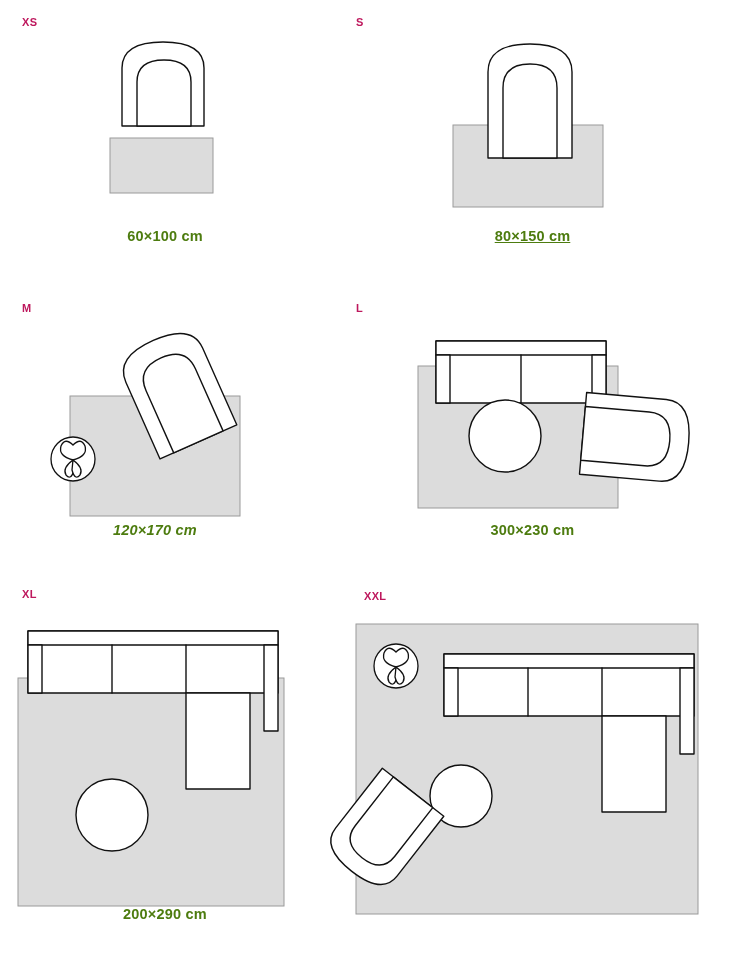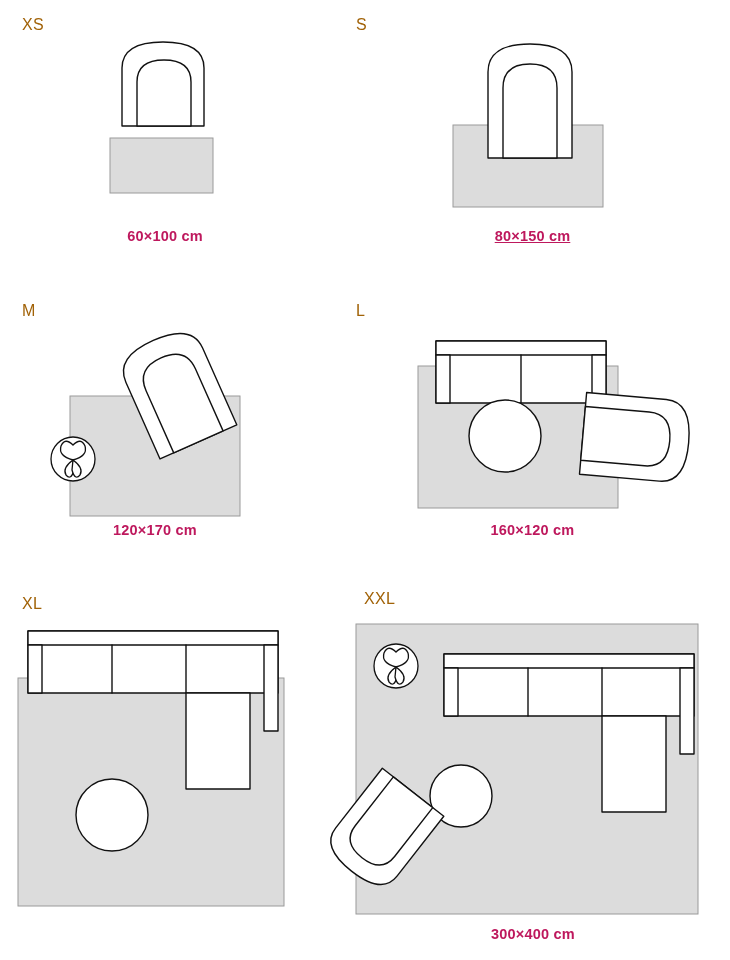--- a/index.html
+++ b/index.html
@@ -18,31 +18,31 @@
   .sheet {
     position: relative;
     width: 730px;
     height: 960px;
   }
   .cell {
     position: absolute;
   }
   .size-label {
     position: absolute;
-    font-size: 16px;
-    font-weight: normal;
+    font-size: 11px;
+    font-weight: bold;
     letter-spacing: 0.3px;
-    color: #a16207;
+    color: #be185d;
   }
   .dim-label {
     position: absolute;
     font-size: 14.5px;
     font-weight: bold;
     letter-spacing: 0.2px;
-    color: #be185d;
+    color: #4d7c0f;
     text-align: center;
     white-space: nowrap;
   }
   .stage {
     position: absolute;
   }
   .stage svg {
     display: block;
     overflow: visible;
   }
@@ -120,21 +120,21 @@
 
         <g>
           <circle class="plant" cx="73" cy="141" r="22"></circle>
           <path class="plant" d="M73 142 Q58 138 61 128 Q65 119 73 127 Q81 119 85 128 Q88 138 73 142 Z"></path>
           <path class="plant" d="M73 142 Q62 150 66 157 Q71 163 74 152 Z"></path>
           <path class="plant" d="M73 142 Q84 150 80 157 Q75 163 72 152 Z"></path>
         </g>
       </svg>
     </div>
 
-    <div class="dim-label" style="left:0px;top:234px;width:310px;">120×170 cm</div>
+    <div class="dim-label" style="left:0px;top:234px;width:310px;font-style:italic;">120×170 cm</div>
   </div>
 
   <div class="cell" style="left:340px;top:288px;width:390px;height:280px;">
     <div class="size-label" style="left:16px;top:14px;">L</div>
 
     <div class="stage" style="left:0px;top:30px;width:390px;height:190px;">
       <svg width="390" height="190" viewBox="0 0 390 190">
         <rect class="rug" x="78" y="48" width="200" height="142"></rect>
 
         <g>
@@ -147,25 +147,25 @@
 
         <circle class="furn" cx="165" cy="118" r="36"></circle>
 
         <g transform="rotate(95 285 118)">
           <path class="furn" d="M245 160 L245 80 Q245 54 286 54 Q327 54 327 80 L327 160 Z"></path>
           <path class="furn" d="M259 160 L259 96 Q259 73 286 73 Q313 73 313 96 L313 160 Z"></path>
         </g>
       </svg>
     </div>
 
-    <div class="dim-label" style="left:0px;top:234px;width:385px;">160×120 cm</div>
+    <div class="dim-label" style="left:0px;top:234px;width:385px;">300×230 cm</div>
   </div>
 
   <div class="cell" style="left:0;top:578px;width:340px;height:382px;">
-    <div class="size-label" style="left:22px;top:17px;">XL</div>
+    <div class="size-label" style="left:22px;top:10px;">XL</div>
 
     <div class="stage" style="left:0px;top:34px;width:340px;height:290px;">
       <svg width="340" height="290" viewBox="0 0 340 290">
         <rect class="rug" x="18" y="66" width="266" height="228"></rect>
 
         <g>
 
           <rect class="furn" x="28" y="19" width="250" height="62"></rect>
           <rect class="furn" x="28" y="19" width="250" height="14"></rect>
           <rect class="furn" x="28" y="33" width="14" height="48"></rect>
@@ -173,20 +173,21 @@
           <line class="furn-nofill" x1="186" y1="33" x2="186" y2="81"></line>
 
           <rect class="furn" x="186" y="81" width="64" height="96"></rect>
           <rect class="furn" x="264" y="33" width="14" height="86"></rect>
         </g>
 
         <circle class="furn" cx="112" cy="203" r="36"></circle>
       </svg>
     </div>
 
+    <div class="dim-label" style="left:0px;top:328px;width:330px;">200×290 cm</div>
   </div>
 
   <div class="cell" style="left:348px;top:578px;width:390px;height:382px;">
     <div class="size-label" style="left:16px;top:12px;">XXL</div>
 
     <div class="stage" style="left:0px;top:38px;width:390px;height:300px;">
       <svg width="390" height="300" viewBox="0 0 390 300">
         <rect class="rug" x="8" y="8" width="342" height="290"></rect>
 
         <g>
@@ -208,16 +209,15 @@
 
         <g>
           <circle class="plant" cx="48" cy="50" r="22"></circle>
           <path class="plant" d="M48 51 Q33 47 36 37 Q40 28 48 36 Q56 28 60 37 Q63 47 48 51 Z"></path>
           <path class="plant" d="M48 51 Q37 59 41 66 Q46 72 49 61 Z"></path>
           <path class="plant" d="M48 51 Q59 59 55 66 Q50 72 47 61 Z"></path>
         </g>
       </svg>
     </div>
 
-    <div class="dim-label" style="left:0px;top:348px;width:370px;">300×400 cm</div>
   </div>
 
 </div>
 
 </body></html>

